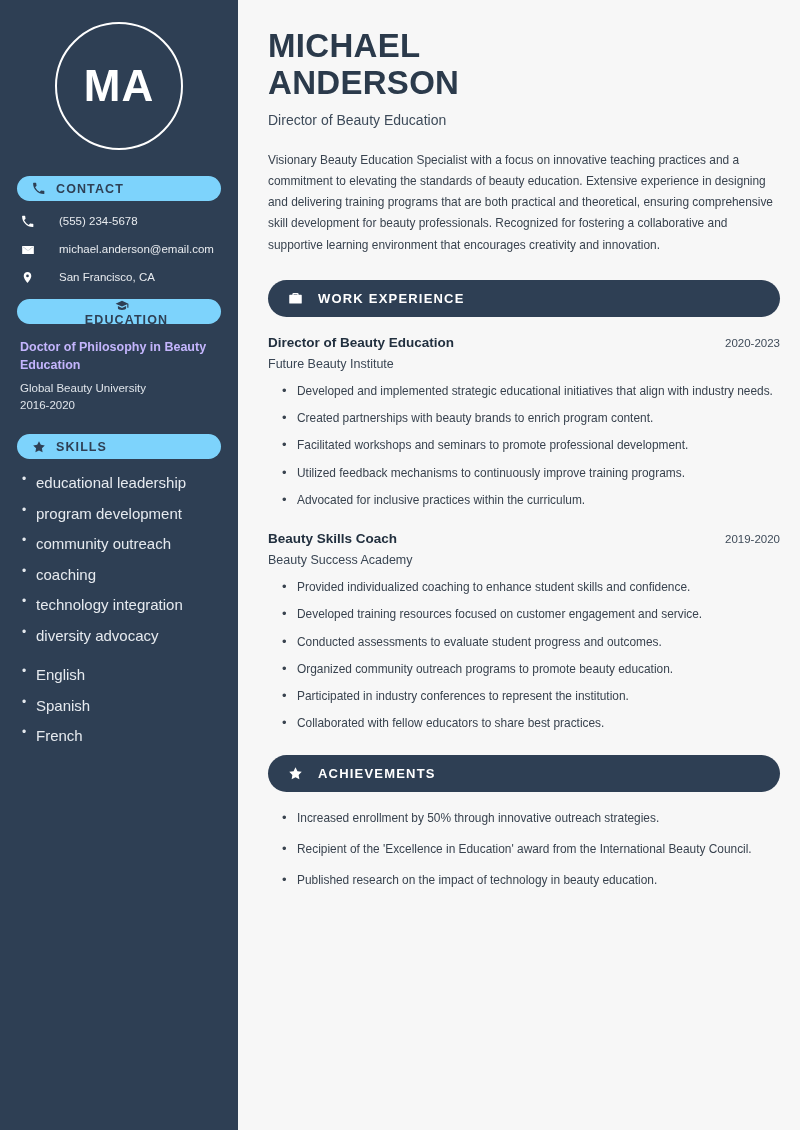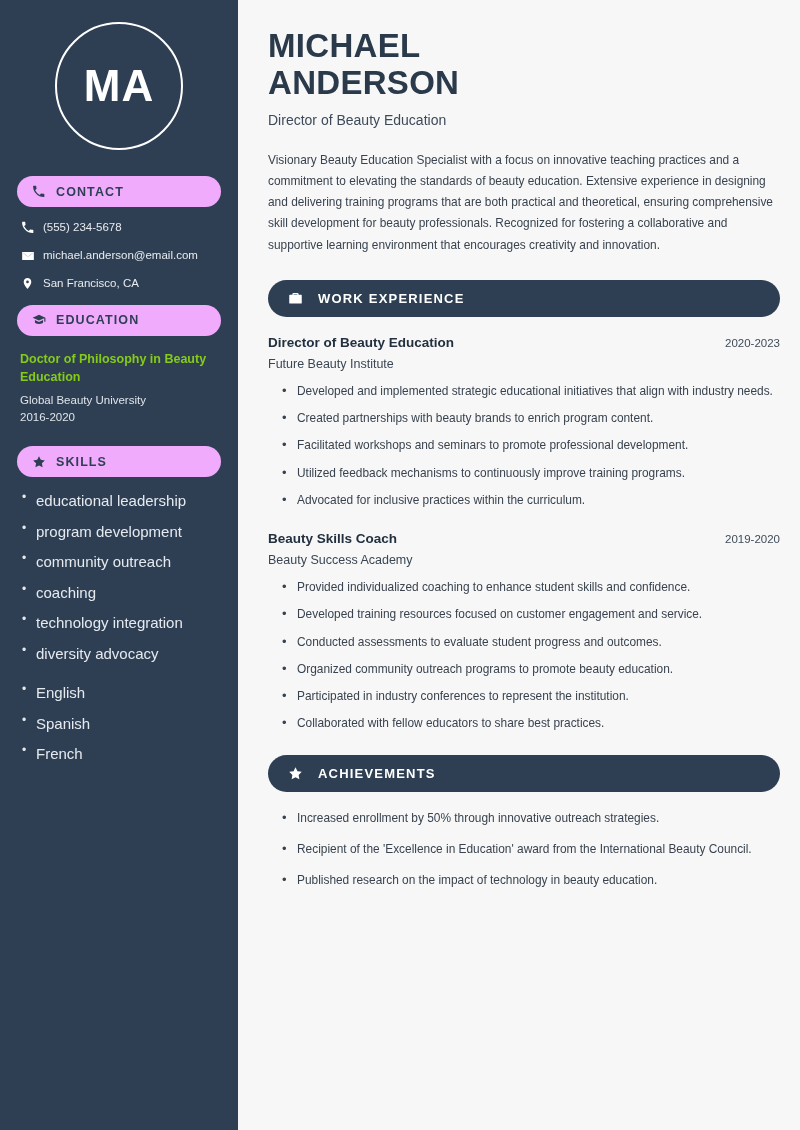--- a/index.html
+++ b/index.html
@@ -32,24 +32,24 @@
   .avatar {
     width: 128px; height: 128px;
     border-radius: 50%;
     border: 2px solid #ffffff;
     display: flex; align-items: center; justify-content: center;
     font-size: 44px; font-weight: bold; letter-spacing: 1px;
     color: #ffffff;
   }
 
   .side-pill {
-    background: #f0abfc;
+    background: #7dd3fc;
     color: #2e3f54;
     border-radius: 16px;
-    height: 31px;
+    height: 25px;
     margin: 0 17px 14px 17px;
     display: flex; align-items: center;
     padding-left: 15px;
     font-size: 12.5px;
     font-weight: bold;
     letter-spacing: 1.1px;
   }
   .side-pill .pill-icon {
     width: 18px; display: inline-flex; align-items: center; justify-content: flex-start;
     margin-right: 6px;
@@ -62,24 +62,24 @@
     display: flex; align-items: center;
     font-size: 11.5px;
     color: #e8ebef;
     margin-bottom: 14px;
     padding-left: 3px;
   }
   .contact-row .c-icon {
     width: 22px; flex: 0 0 22px;
     display: flex; align-items: center;
   }
-  .contact-row .c-text { line-height: 1.2; }
+  .contact-row .c-text { line-height: 1.2; margin-left: 16px; }
 
   .edu-degree {
-    font-size: 12.5px; font-weight: bold; color: #84cc16;
+    font-size: 12.5px; font-weight: bold; color: #c4b5fd;
     line-height: 1.45; margin-bottom: 6px; padding-left: 2px;
   }
   .edu-school, .edu-dates {
     font-size: 11.5px; color: #dfe4ea; line-height: 1.5; padding-left: 2px;
   }
   .edu-dates { margin-bottom: 20px; }
 
   ul.side-list { list-style: none; padding-left: 4px; }
   ul.side-list li {
     font-size: 15px; color: #e6eaef;
@@ -206,21 +206,21 @@
       <div class="contact-row">
         <span class="c-icon">
           <svg width="13" height="13" viewBox="0 0 24 24" fill="#ffffff">
               <path d="M12 2C8.1 2 5 5.1 5 9c0 5.2 7 13 7 13s7-7.8 7-13c0-3.9-3.1-7-7-7zm0 9.5A2.5 2.5 0 1 1 12 6.5a2.5 2.5 0 0 1 0 5z"></path>
             </svg>
         </span>
         <span class="c-text">San Francisco, CA</span>
       </div>
     </div>
 
-    <div class="side-pill" style="margin-top:0;">
+    <div class="side-pill" style="margin-top:0;flex-direction:column;">
       <span class="pill-icon">
         <svg width="14" height="14" viewBox="0 0 24 24" fill="#2e3f54">
             <path d="M12 3 1 8l11 5 9-4.1V15h2V8L12 3zM5 12.2V16c0 1.7 3.1 3 7 3s7-1.3 7-3v-3.8l-7 3.2-7-3.2z"></path>
           </svg>
       </span>
       <span>EDUCATION</span>
     </div>
     <div class="side-block">
       <div class="edu-degree">Doctor of Philosophy in Beauty Education</div>
       <div class="edu-school">Global Beauty University</div>

